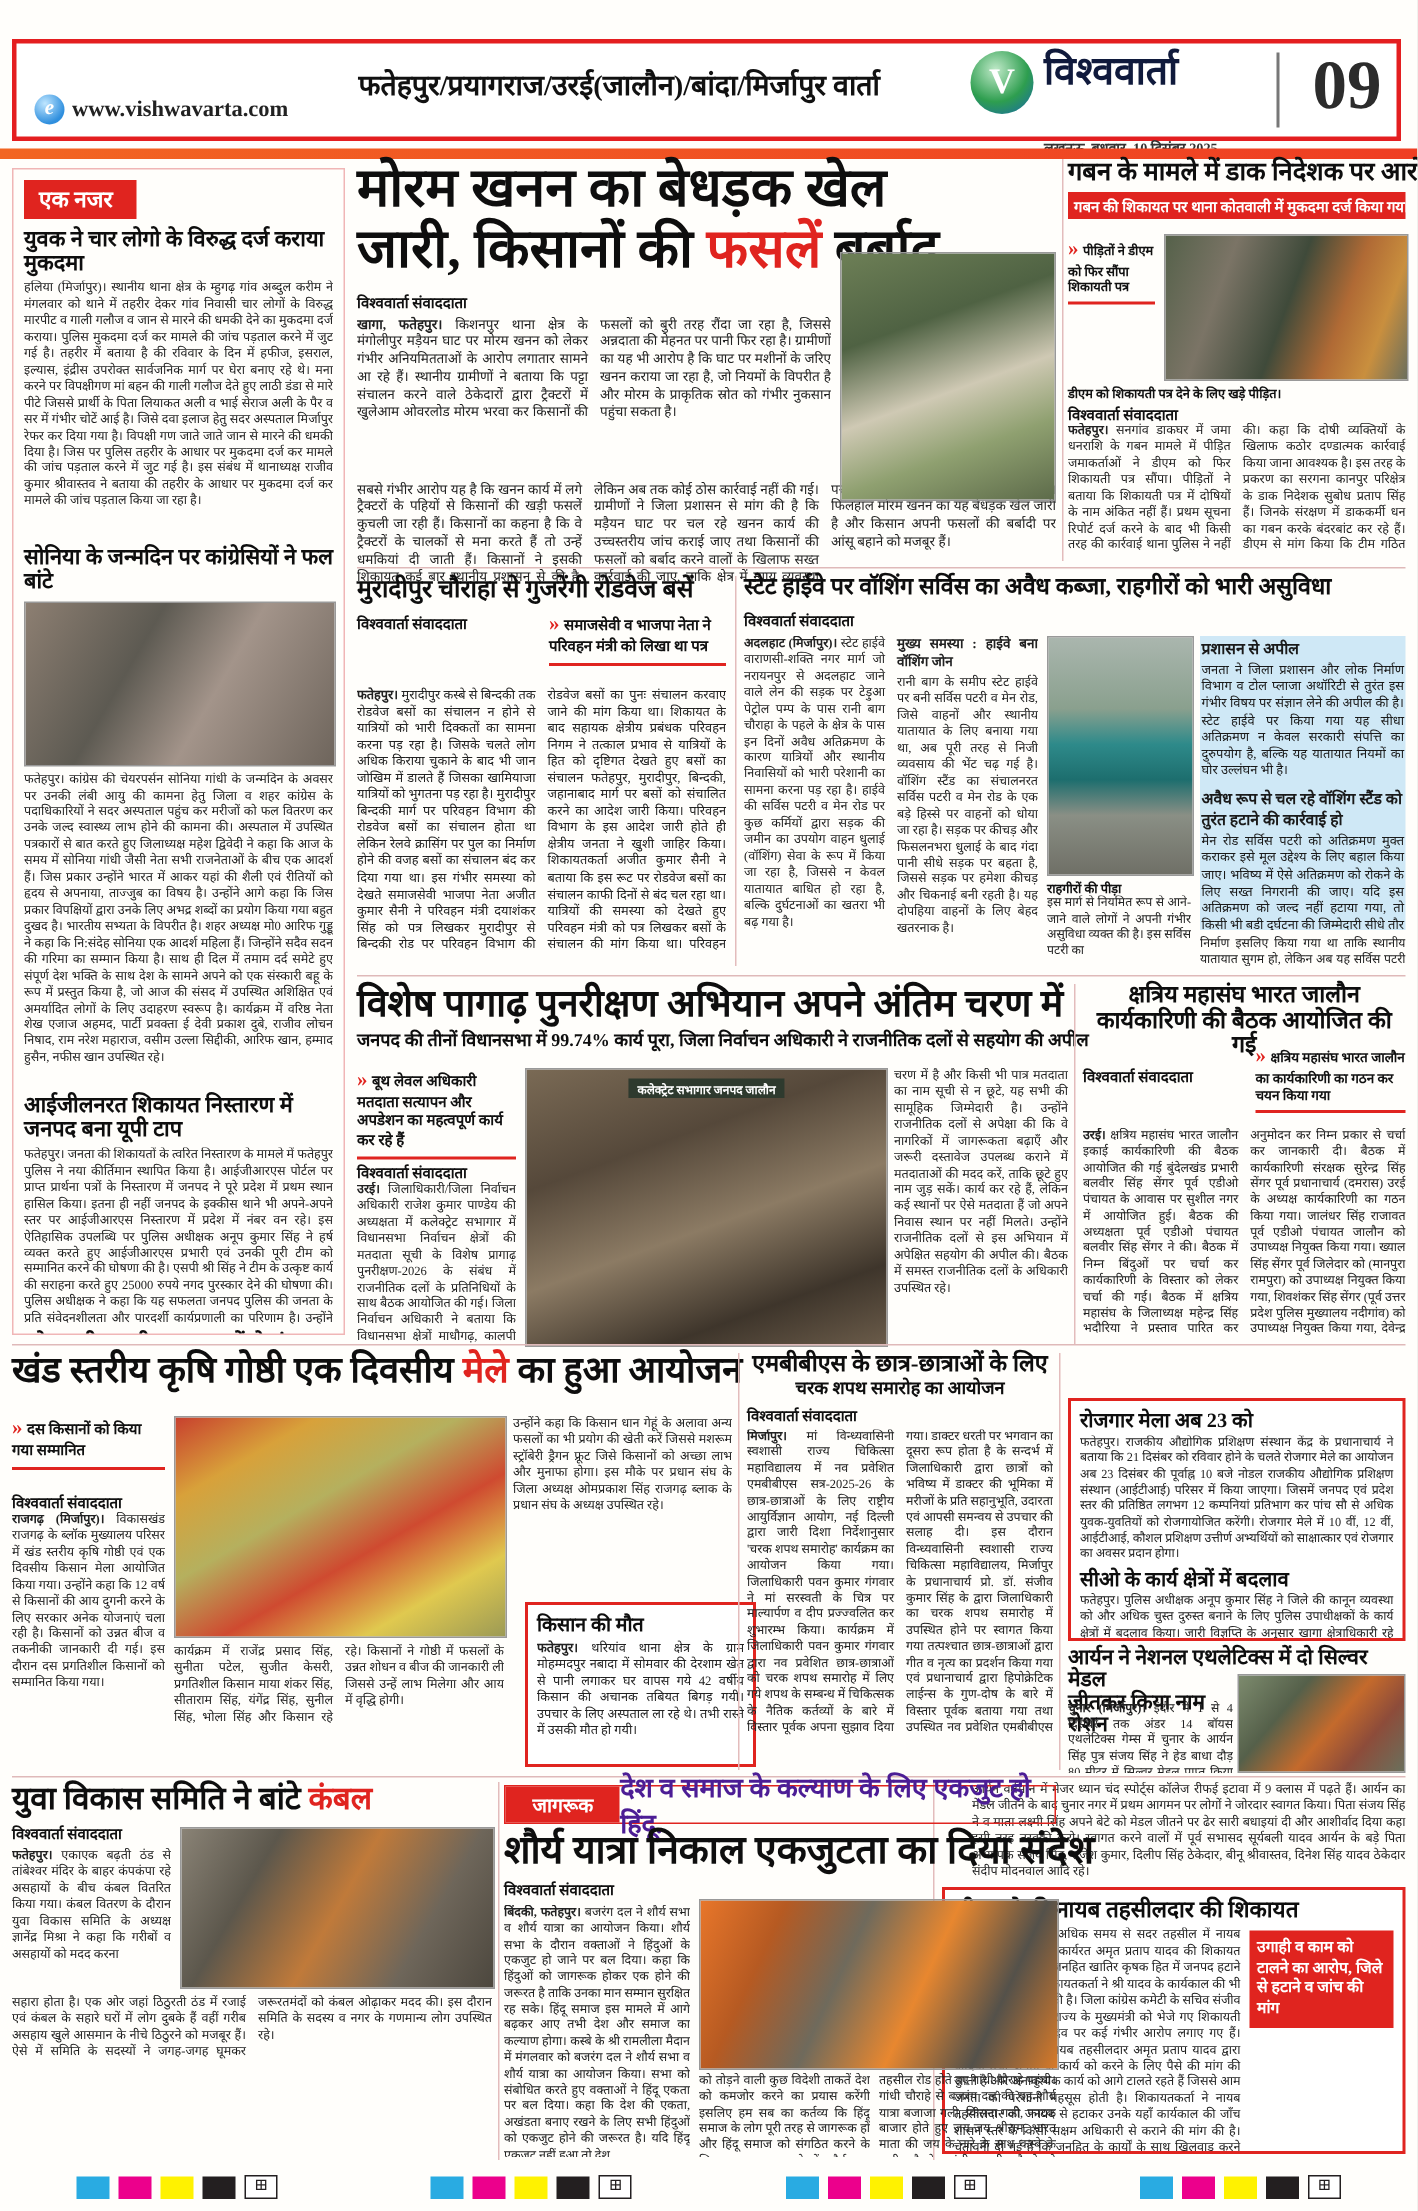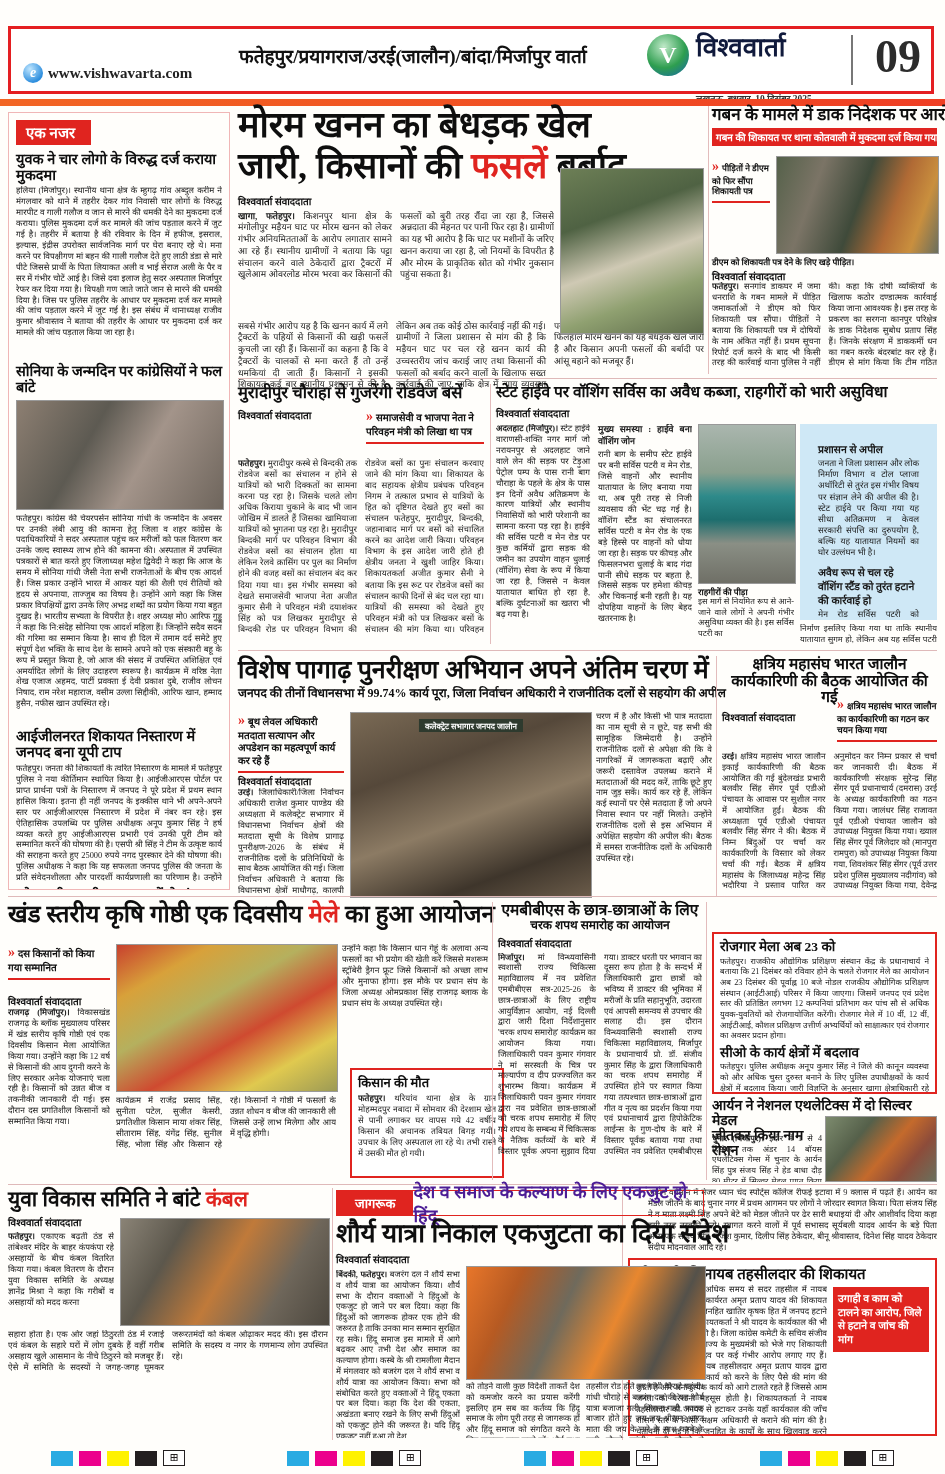--- a/index.html
+++ b/index.html
@@ -13,21 +13,21 @@
   .red{color:#e0241f;}
   .pull{font-weight:bold;font-size:10px;line-height:1.25;color:#111;border-bottom:2px solid #e0241f;padding-bottom:4px;}
   .pull .qm{color:#e0241f;font-size:14px;font-weight:bold;margin-right:3px;}
   .photo{background:linear-gradient(135deg,#9aa98a 0%,#7c8b6c 40%,#b9b7a6 70%,#8b8f7d 100%);
          border:1px solid #999;position:relative;overflow:hidden;}
   .photo .ban{position:absolute;top:6px;left:50%;transform:translateX(-50%);background:#2e3a2e;color:#fff;
          font-size:8px;padding:1px 6px;white-space:nowrap;font-weight:bold;}
   .caption{font-size:8.5px;font-weight:bold;color:#111;}
   .vrule{position:absolute;width:1px;background:#e3bcbc;}
   .hrule{position:absolute;height:1px;background:#dfb9b9;}
-  .bluebox{background:#cfe8f6;padding:18px;}
+  .bluebox{background:#cfe8f6;padding:1px;}
   .bluebox h4{margin:0 0 2px 0;font-size:10.5px;}
   .bluebox p{margin:0 0 6px 0;font-size:8.6px;line-height:1.3;text-align:justify;}
   .redboxed{border:2px solid #e0241f;padding:6px;background:#fff;}
   .cb-group{display:flex;gap:6px;align-items:center;}
   .cb-sq{width:22px;height:15px;}
   .cb-reg{width:20px;height:14px;border:1.5px solid #231f20;font-size:11px;line-height:12px;text-align:center;color:#231f20;background:#fff;}
   .col2{column-count:2;column-gap:8px;}
   .col3{column-count:3;column-gap:8px;}
   .nowrap{white-space:nowrap;}
 </style>

